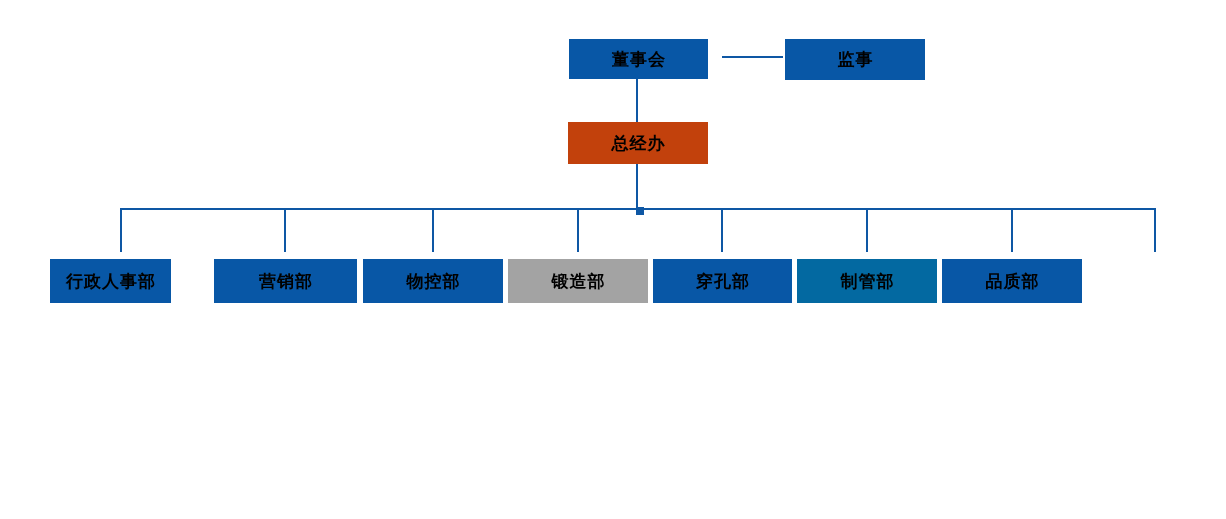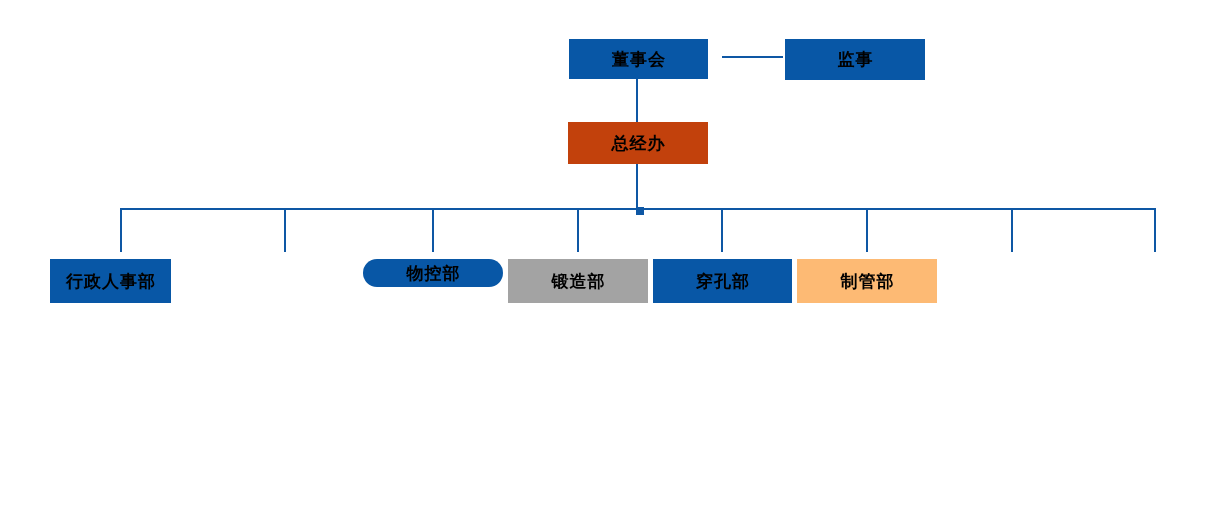--- a/index.html
+++ b/index.html
@@ -49,17 +49,19 @@
     <div class="connector" style="left: 577px; top: 174px; width: 2px; height: 42px; background: rgb(14, 87, 164);"></div>
     <div class="connector" style="left: 721px; top: 174px; width: 2px; height: 42px; background: rgb(14, 87, 164);"></div>
     <div class="connector" style="left: 866px; top: 174px; width: 2px; height: 42px; background: rgb(14, 87, 164);"></div>
     <div class="connector" style="left: 1011px; top: 174px; width: 2px; height: 42px; background: rgb(14, 87, 164);"></div>
     <div class="connector" style="left: 1154px; top: 174px; width: 2px; height: 42px; background: rgb(14, 87, 164);"></div>
     <div class="junction-handle" style="left: 636px; top: 171px; width: 8px; height: 8px; background: rgb(14, 87, 164);"></div>
     <div class="org-box" style="left: 569px; top: 3px; width: 139px; height: 40px; background: rgb(8, 87, 166); color: rgb(0, 0, 0);">董事会</div>
     <div class="org-box" style="left: 785px; top: 3px; width: 140px; height: 41px; background: rgb(8, 87, 166); color: rgb(0, 0, 0);">监事</div>
     <div class="org-box" style="left: 568px; top: 86px; width: 140px; height: 42px; background: #c2410c; color: rgb(0, 0, 0);">总经办</div>
     <div class="org-box" style="left: 50px; top: 223px; width: 121px; height: 44px; background: rgb(8, 87, 166); color: rgb(0, 0, 0);">行政人事部</div>
-    <div class="org-box" style="left: 363px; top: 223px; width: 140px; height: 28px; background: rgb(8, 87, 166); color: rgb(0, 0, 0); border-radius: 18px;">物控部</div>
+    <div class="org-box" style="left: 214px; top: 223px; width: 143px; height: 44px; background: rgb(8, 87, 166); color: rgb(0, 0, 0);">营销部</div>
+    <div class="org-box" style="left: 363px; top: 223px; width: 140px; height: 44px; background: rgb(8, 87, 166); color: rgb(0, 0, 0);">物控部</div>
     <div class="org-box" style="left: 508px; top: 223px; width: 140px; height: 44px; background: #a3a3a3; color: rgb(0, 0, 0);">锻造部</div>
     <div class="org-box" style="left: 653px; top: 223px; width: 139px; height: 44px; background: rgb(8, 87, 166); color: rgb(0, 0, 0);">穿孔部</div>
-    <div class="org-box" style="left: 797px; top: 223px; width: 140px; height: 44px; background: #fdba74; color: rgb(0, 0, 0);">制管部</div>
+    <div class="org-box" style="left: 797px; top: 223px; width: 140px; height: 44px; background: #0369a1; color: rgb(0, 0, 0);">制管部</div>
+    <div class="org-box" style="left: 942px; top: 223px; width: 140px; height: 44px; background: rgb(8, 87, 166); color: rgb(0, 0, 0);">品质部</div>
   </div>
 
 </body></html>

